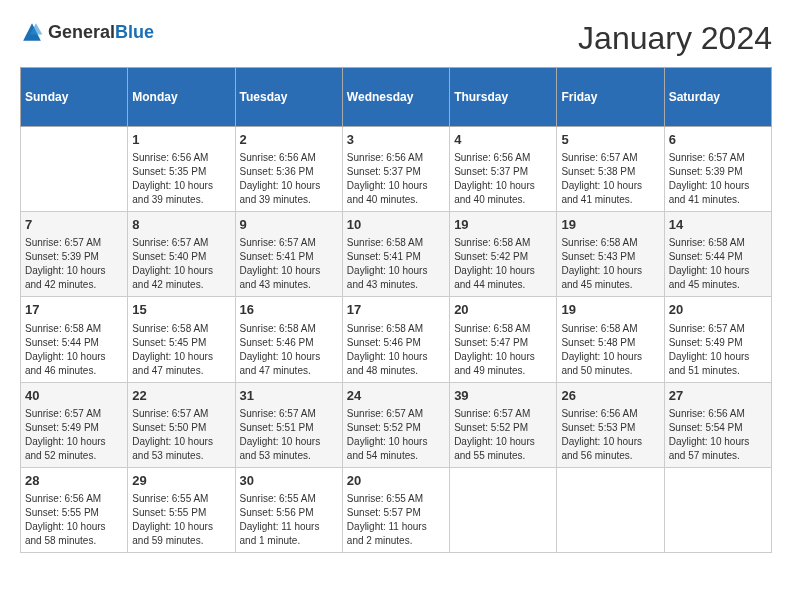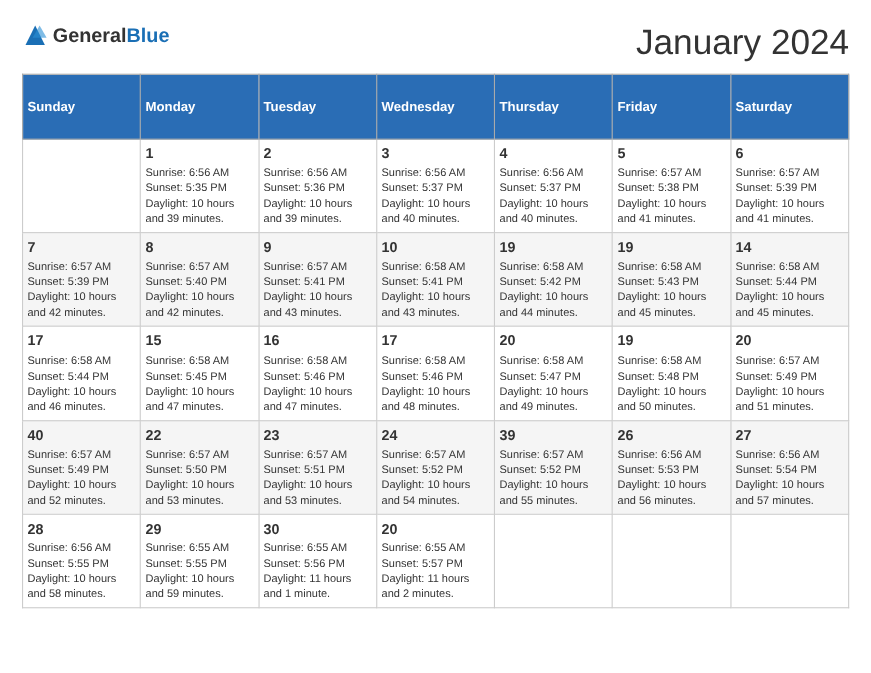--- a/index.html
+++ b/index.html
@@ -282,21 +282,21 @@
 and 52 minutes.</div>
         </td>
         <td>
           <span class="day-number">22</span>
           <div class="day-info" style="white-space: pre-line;">Sunrise: 6:57 AM
 Sunset: 5:50 PM
 Daylight: 10 hours
 and 53 minutes.</div>
         </td>
         <td>
-          <span class="day-number">23</span>
+          <span class="day-number">31</span>
           <div class="day-info" style="white-space: pre-line;">Sunrise: 6:57 AM
 Sunset: 5:51 PM
 Daylight: 10 hours
 and 53 minutes.</div>
         </td>
         <td>
           <span class="day-number">24</span>
           <div class="day-info" style="white-space: pre-line;">Sunrise: 6:57 AM
 Sunset: 5:52 PM
 Daylight: 10 hours

